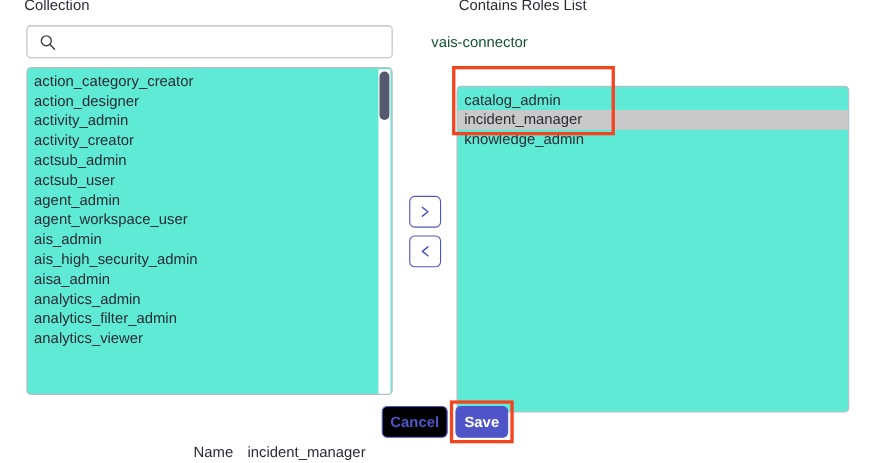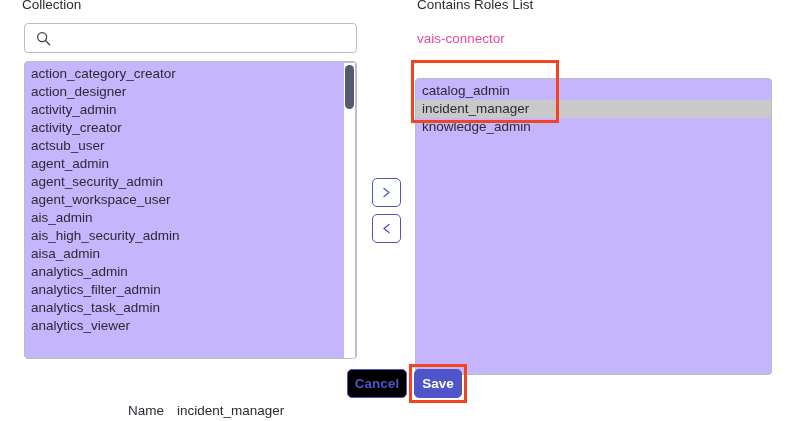--- a/index.html
+++ b/index.html
@@ -24,23 +24,23 @@
     color: #2b2b35;
     line-height: 14px;
     white-space: nowrap;
   }
   #label-collection { left: 22px; top: -2px; }
   #label-contains   { left: 417px; top: -2px; }
 
   
   #subtitle-connector {
     position: absolute;
-    left: 417px; top: 31px;
-    font-size: 13.5px;
-    color: #ec4899;
+    left: 392px; top: 31px;
+    font-size: 13.5px;
+    color: #14532d;
     line-height: 16px;
     white-space: nowrap;
   }
 
   
   #search-field {
     position: absolute;
     left: 24px; top: 23px;
     width: 333px; height: 30px;
     border: 1px solid #b9bcc6;
@@ -65,21 +65,21 @@
     color: #2b2b35;
     background: transparent;
   }
   #search-input::placeholder { color: #9a9aa5; }
 
   
   .listbox {
     position: absolute;
     border: 1px solid #b9bcc6;
     border-radius: 4px;
-    background: #c4b5fd;
+    background: #5eead4;
     overflow: hidden;
   }
   #listbox-collection {
     left: 24px; top: 61px;
     width: 333px; height: 298px;
   }
   #listbox-contains {
     left: 415px; top: 78px;
     width: 357px; height: 297px;
   }
@@ -167,21 +167,21 @@
 
   
   #footer-name-row {
     position: absolute;
     left: 128px; top: 403px;
     font-size: 13.5px;
     color: #2b2b35;
     line-height: 16px;
     white-space: nowrap;
   }
-  #footer-name-label { margin-right: 13px; }
+  #footer-name-label { margin-right: 13px; margin-left: 48px; }
 
   
   .annot-box {
     position: absolute;
     border: 3px solid #f4441f;
     pointer-events: none;
     background: transparent;
   }
   #annot-roles  { left: 411px; top: 60px;  width: 148px; height: 63px; }
   #annot-save   { left: 409px; top: 364px; width: 58px;  height: 39px; }
@@ -204,30 +204,29 @@
     </span>
     <input id="search-input" type="text" placeholder="" style="">
   </div>
 
   <div class="listbox" id="listbox-collection">
     <div class="list-scroll" id="collection-items">
         <div class="list-item">action_category_creator</div>
         <div class="list-item">action_designer</div>
         <div class="list-item">activity_admin</div>
         <div class="list-item">activity_creator</div>
+        <div class="list-item">actsub_admin</div>
         <div class="list-item">actsub_user</div>
         <div class="list-item">agent_admin</div>
-        <div class="list-item">agent_security_admin</div>
         <div class="list-item">agent_workspace_user</div>
         <div class="list-item">ais_admin</div>
         <div class="list-item">ais_high_security_admin</div>
         <div class="list-item">aisa_admin</div>
         <div class="list-item">analytics_admin</div>
         <div class="list-item">analytics_filter_admin</div>
-        <div class="list-item">analytics_task_admin</div>
         <div class="list-item">analytics_viewer</div>
       </div>
     <div id="collection-scrollbar">
       <div id="collection-scrollbar-thumb"></div>
     </div>
   </div>
 
   <button class="xfer-btn" id="btn-move-right">
     <span>
       <svg width="11" height="13" viewBox="0 0 11 13" fill="none" stroke="#4f55c8" stroke-width="1.4" stroke-linecap="round" stroke-linejoin="round">

